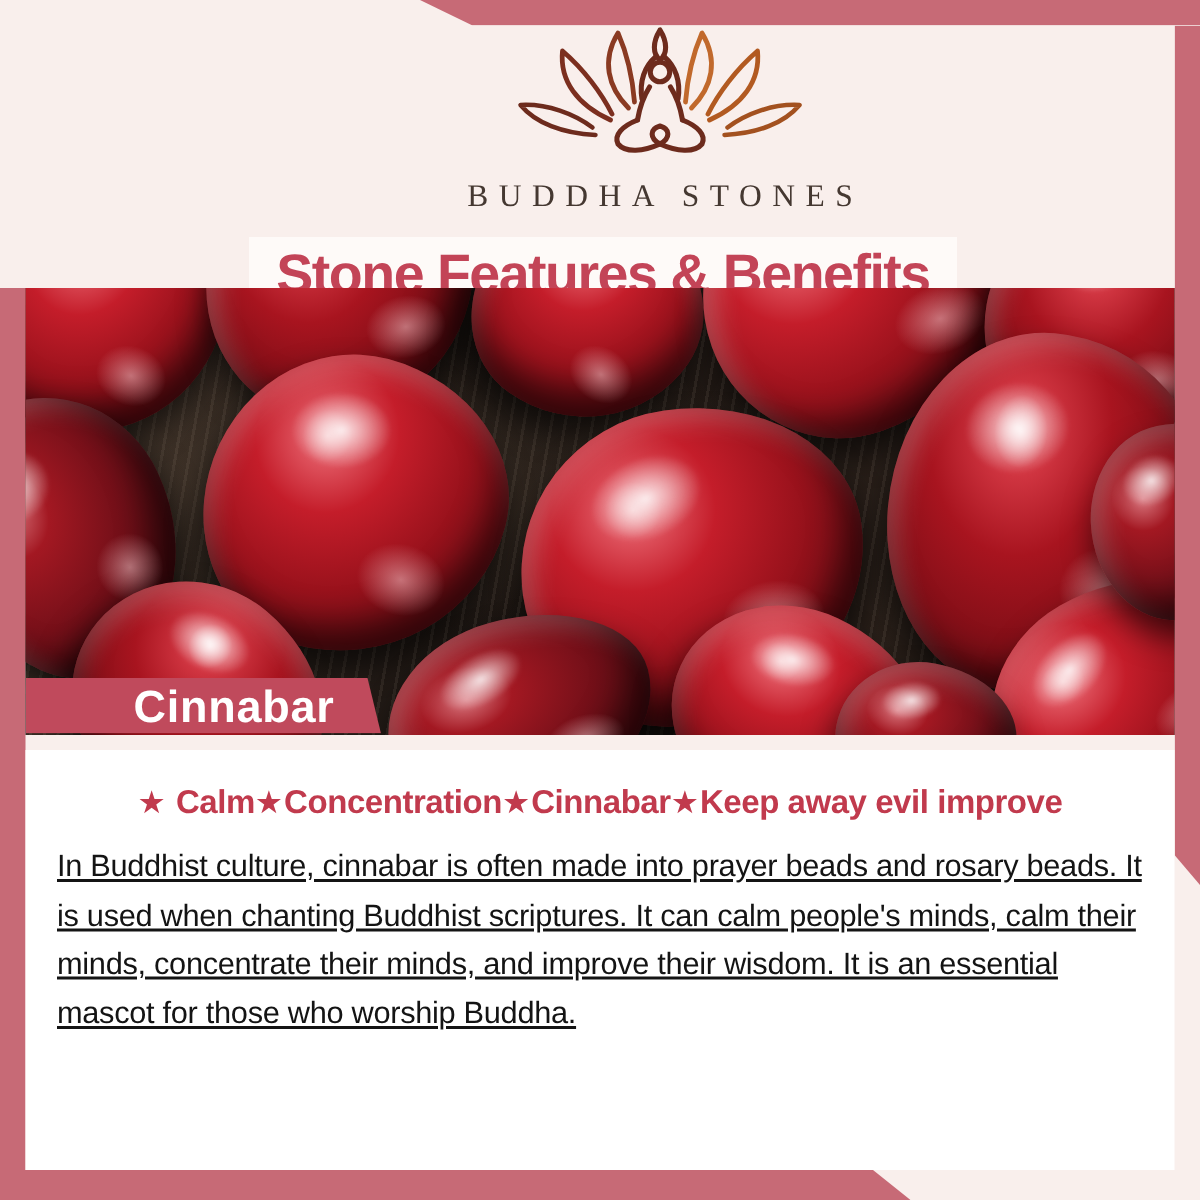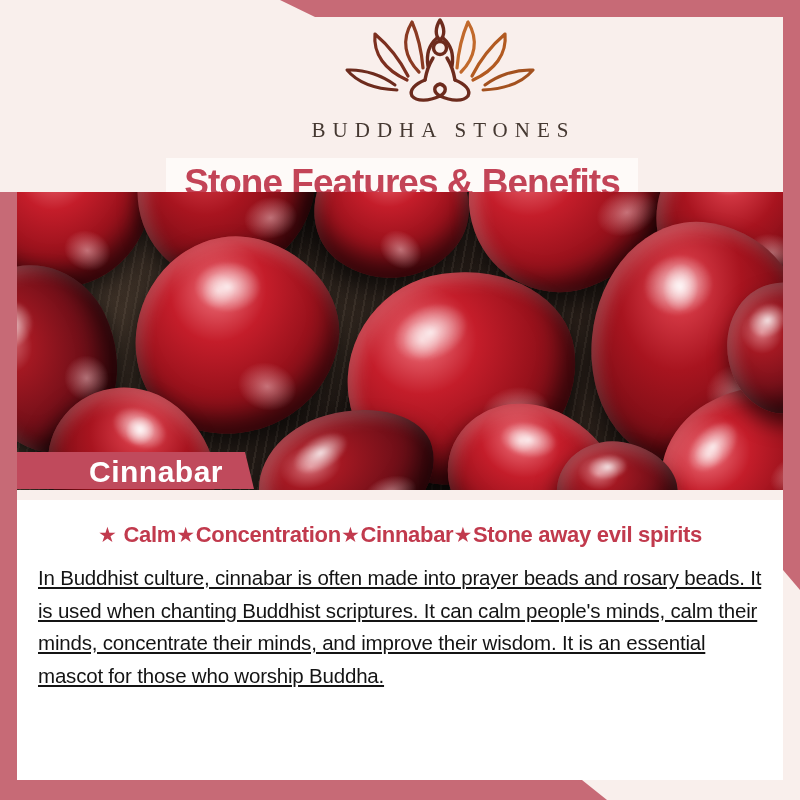--- a/index.html
+++ b/index.html
@@ -133,19 +133,19 @@
       <span class="feature-item">
         <span class="star">★</span><span>Calm</span>
       </span>
       <span class="feature-item">
         <span class="star">★</span><span>Concentration</span>
       </span>
       <span class="feature-item">
         <span class="star">★</span><span>Cinnabar</span>
       </span>
       <span class="feature-item">
-        <span class="star">★</span><span>Stone away evil spirits</span>
+        <span class="star">★</span><span>Keep away evil improve</span>
       </span>
     </div>
     <p class="desc">In Buddhist culture, cinnabar is often made into prayer beads and rosary beads. It is used when chanting Buddhist scriptures. It can calm people's minds, calm their minds, concentrate their minds, and improve their wisdom. It is an essential mascot for those who worship Buddha.</p>
   </section>
 
 </div>
 
 </body></html>

